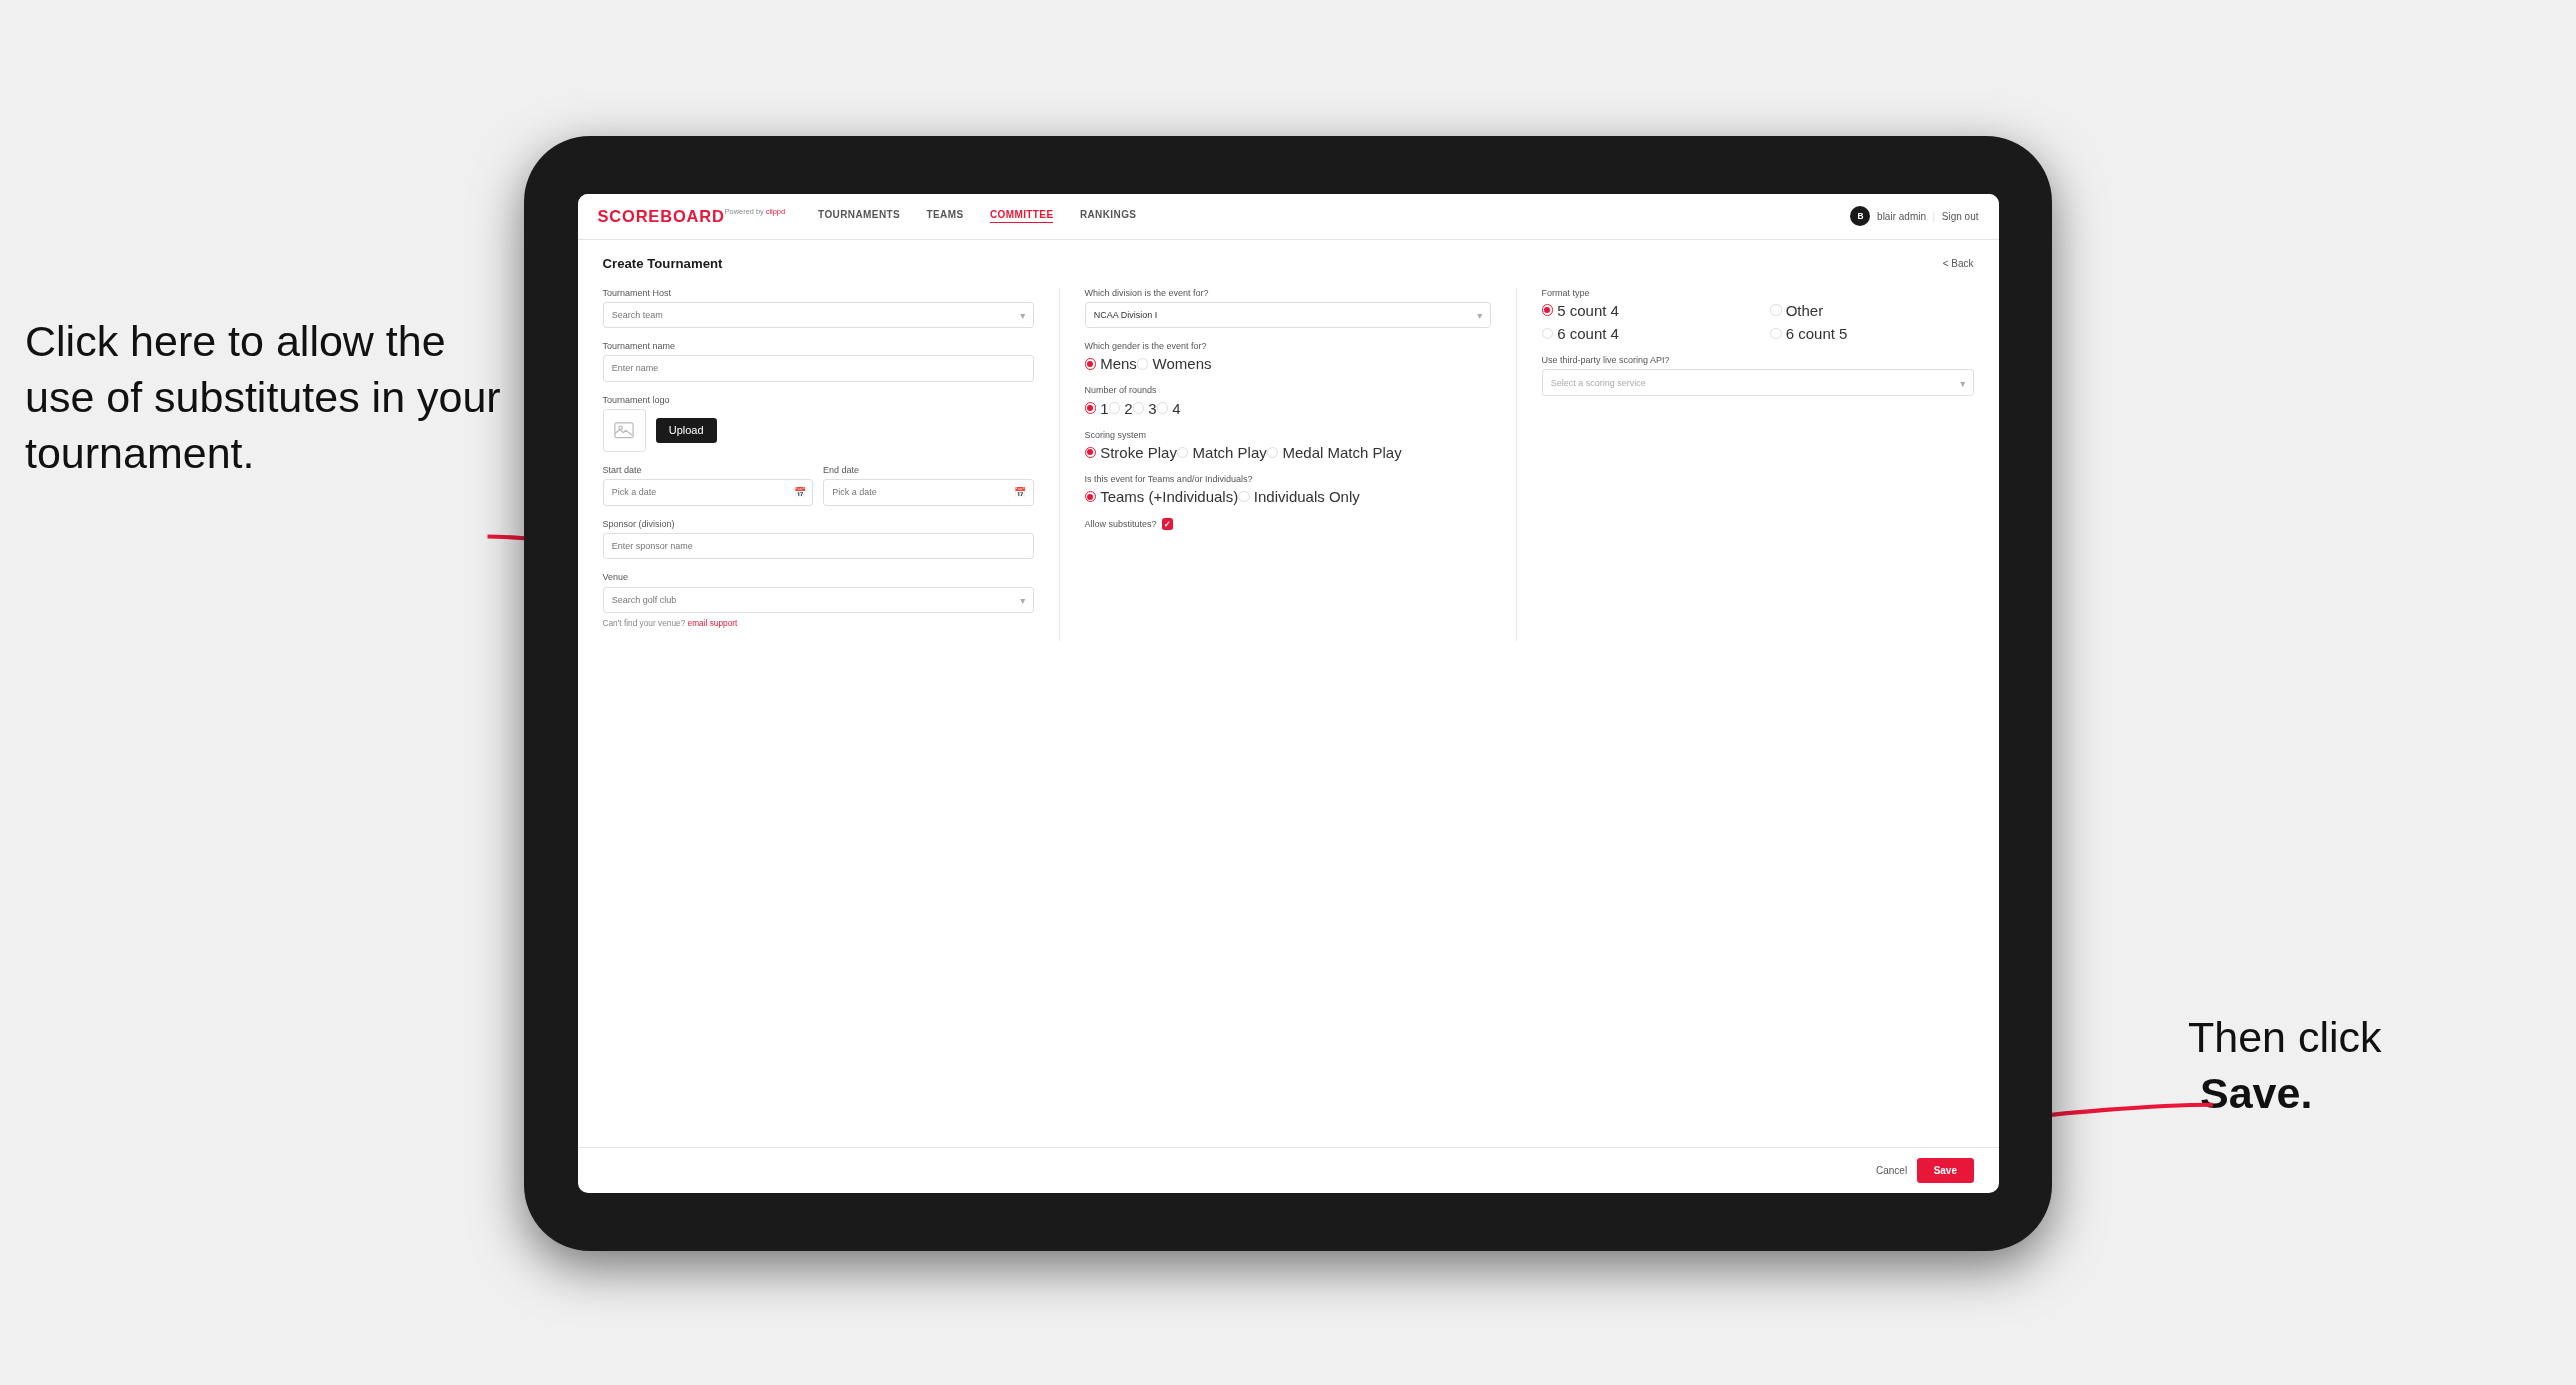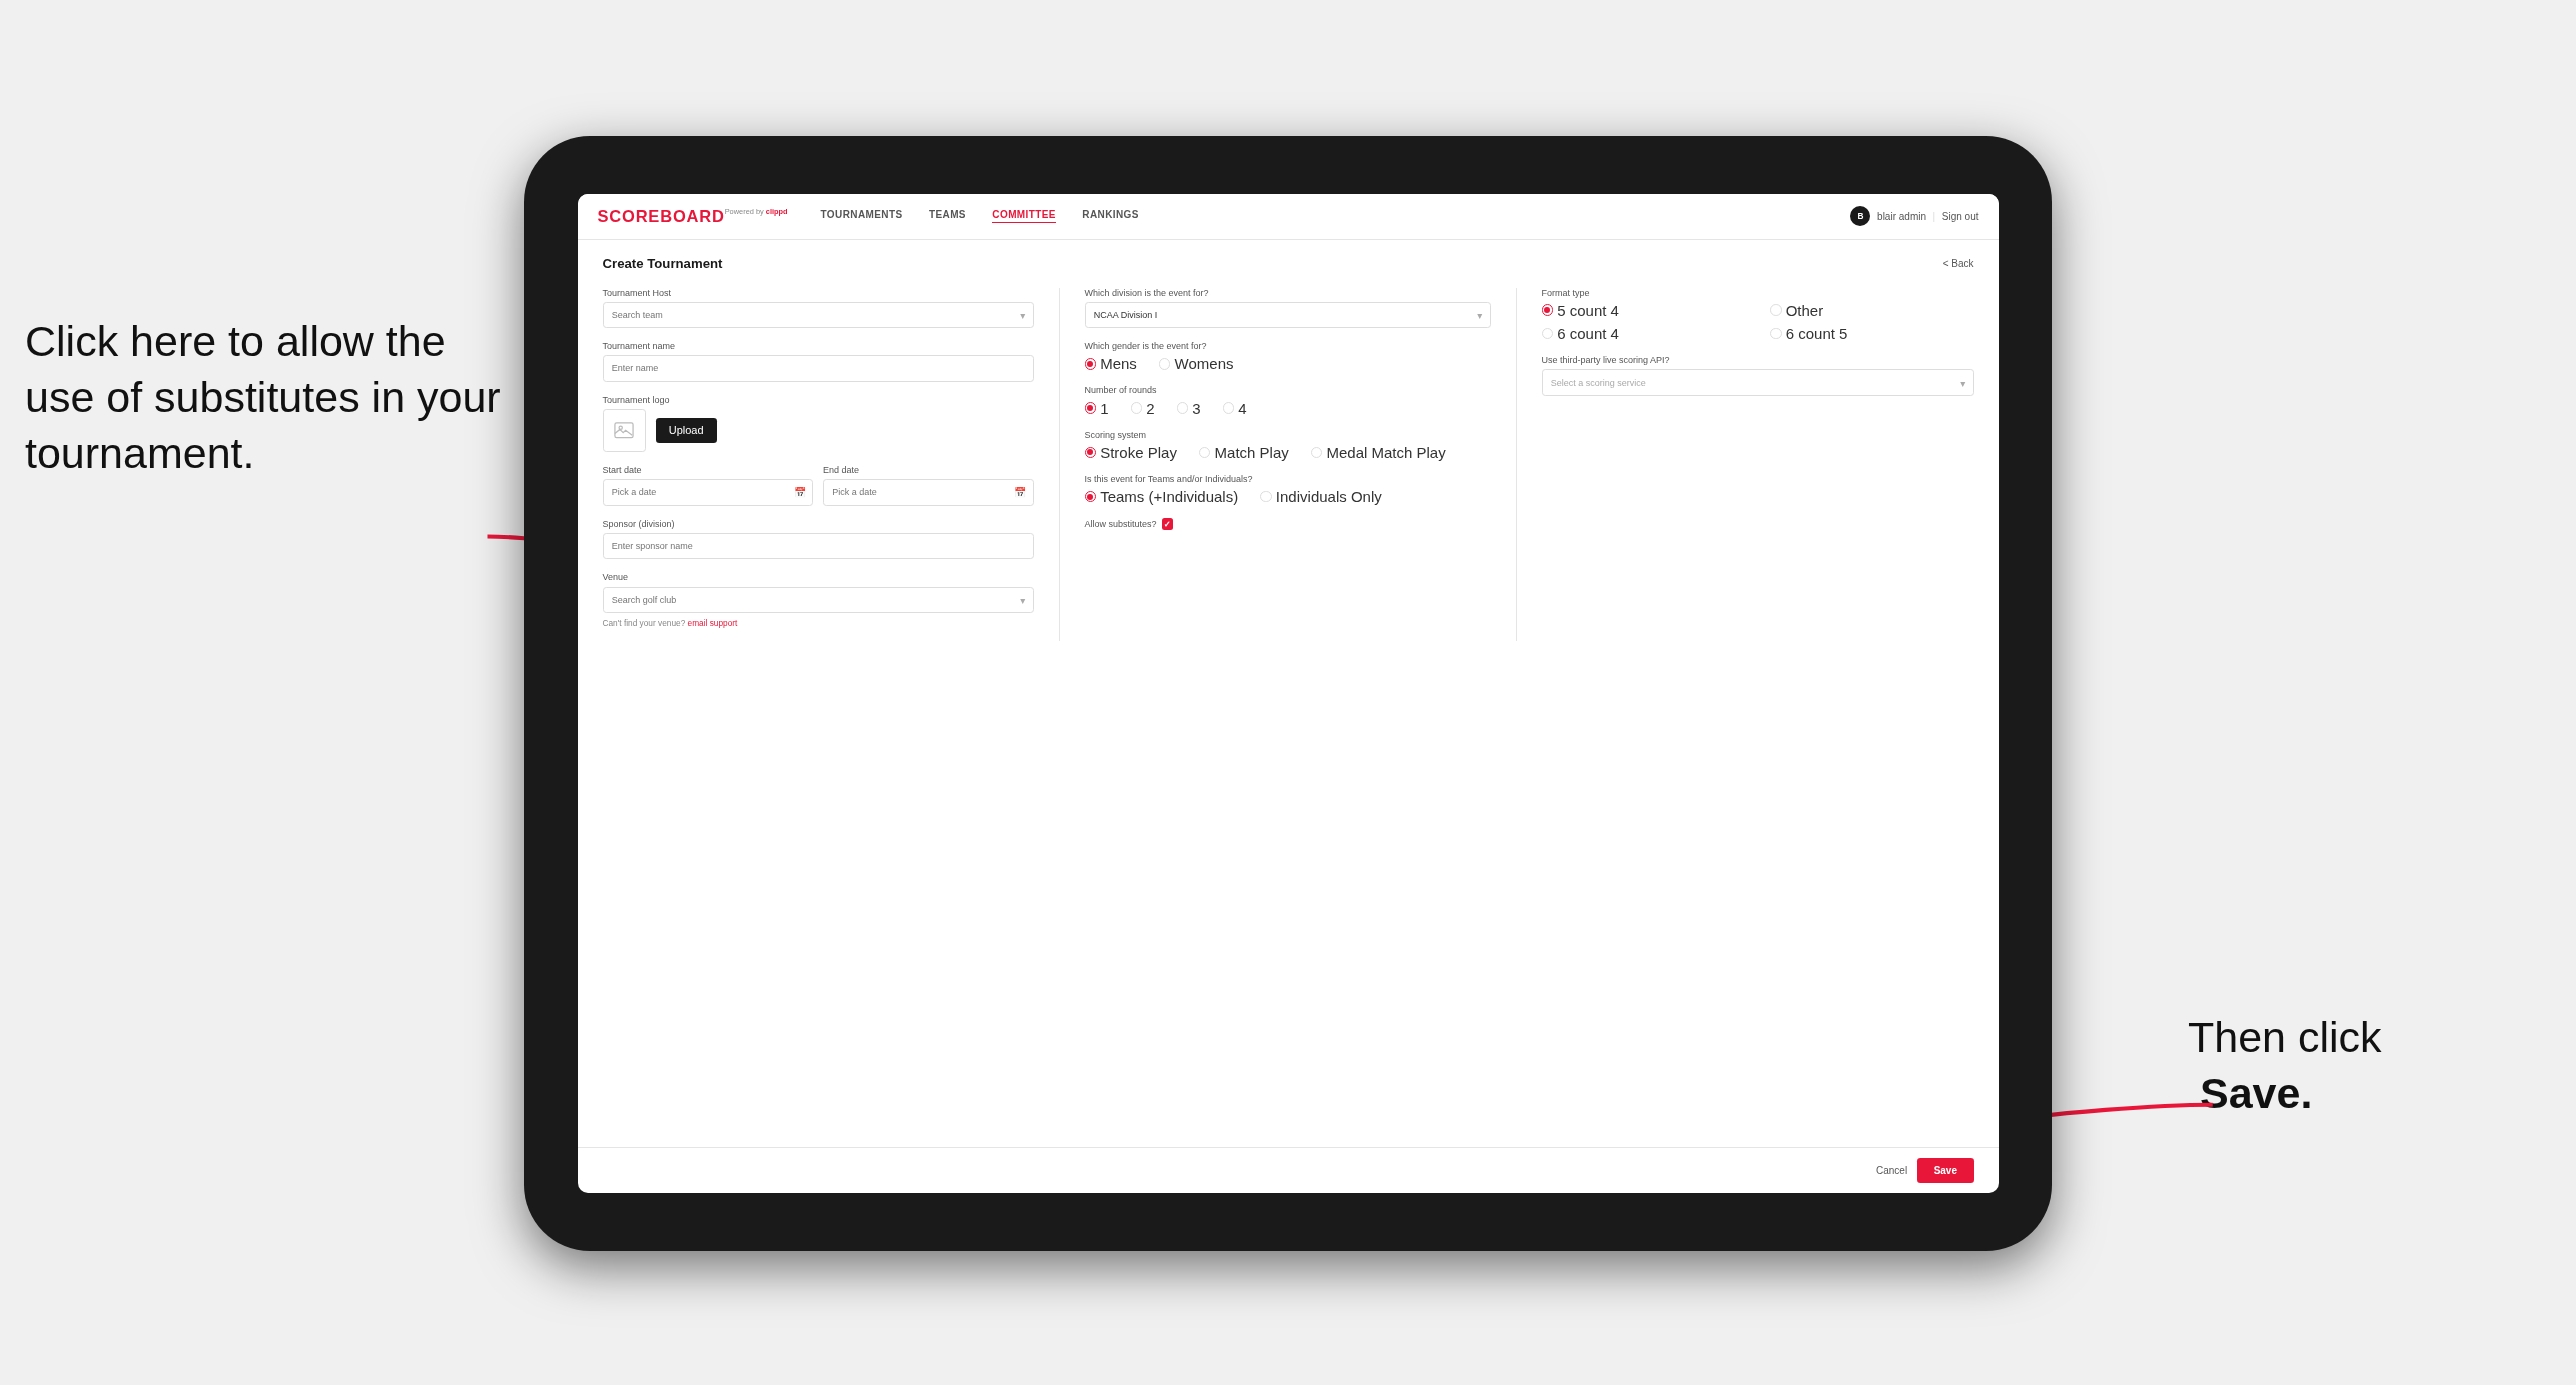--- a/index.html
+++ b/index.html
@@ -281,21 +281,21 @@
       top: 50%;
       transform: translateY(-50%);
       color: #aaa;
       font-size: 10px;
     }
 
     
     .radio-group {
       display: flex;
       align-items: center;
-      gap: 22px;
+      gap: 0;
       flex-wrap: wrap;
     }
     .radio-item {
       display: flex;
       align-items: center;
       gap: 4.1px;
       font-size: 15px;
       color: #333;
       cursor: pointer;
     }
@@ -425,21 +425,21 @@
   <div class="tablet-screen">
 
     <nav class="navbar">
       <div class="logo-area">
         <div>
           <div class="logo-stack">
             <div class="logo-scoreboard">
               <span>SCORE</span><span style="color:#e8173a">BOARD</span>
             </div>
             <div style="font-size:7.4px; color:#888;">
-              <span>Powered by</span> <span style="color:#e8173a; font-weight:700;margin-top:48px;">clippd</span>
+              <span>Powered by</span> <span style="color:#e8173a; font-weight:400;margin-top:48px;">clippd</span>
             </div>
           </div>
         </div>
       </div>
       <div class="nav-links">
         <a class="nav-link">TOURNAMENTS</a>
         <a class="nav-link">TEAMS</a>
         <a class="nav-link active">COMMITTEE</a>
         <a class="nav-link">RANKINGS</a>
       </div>

